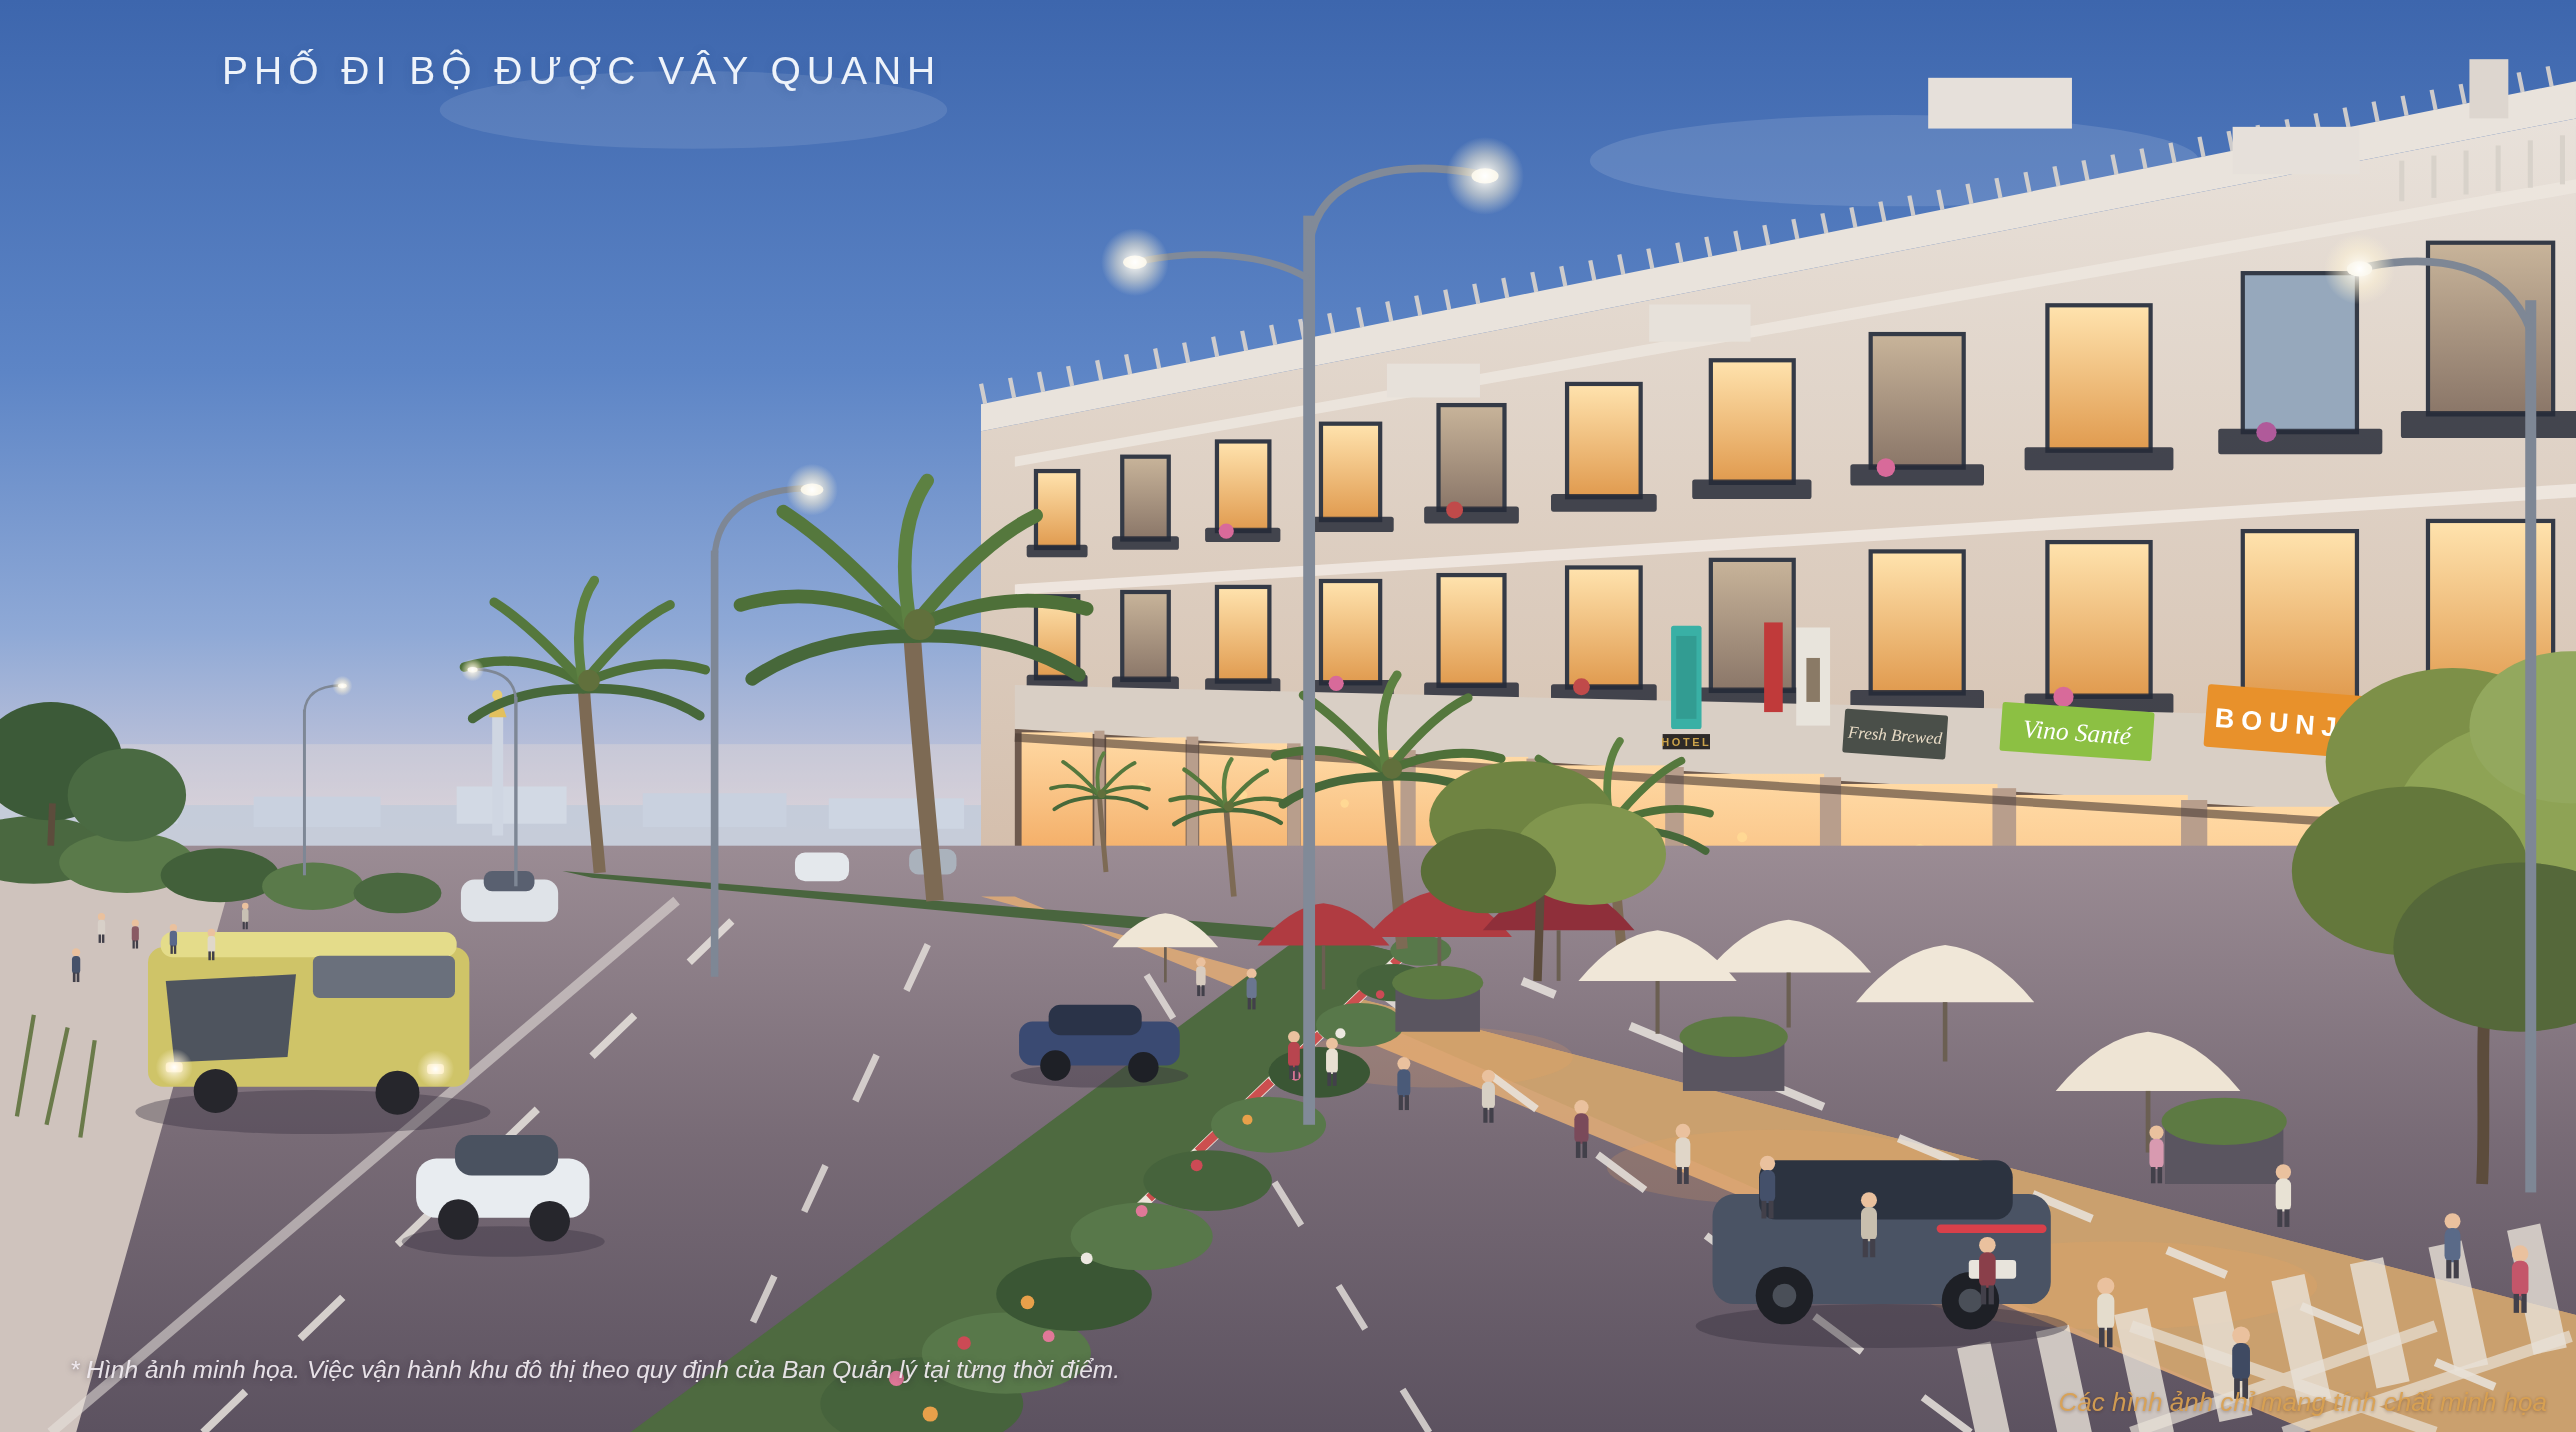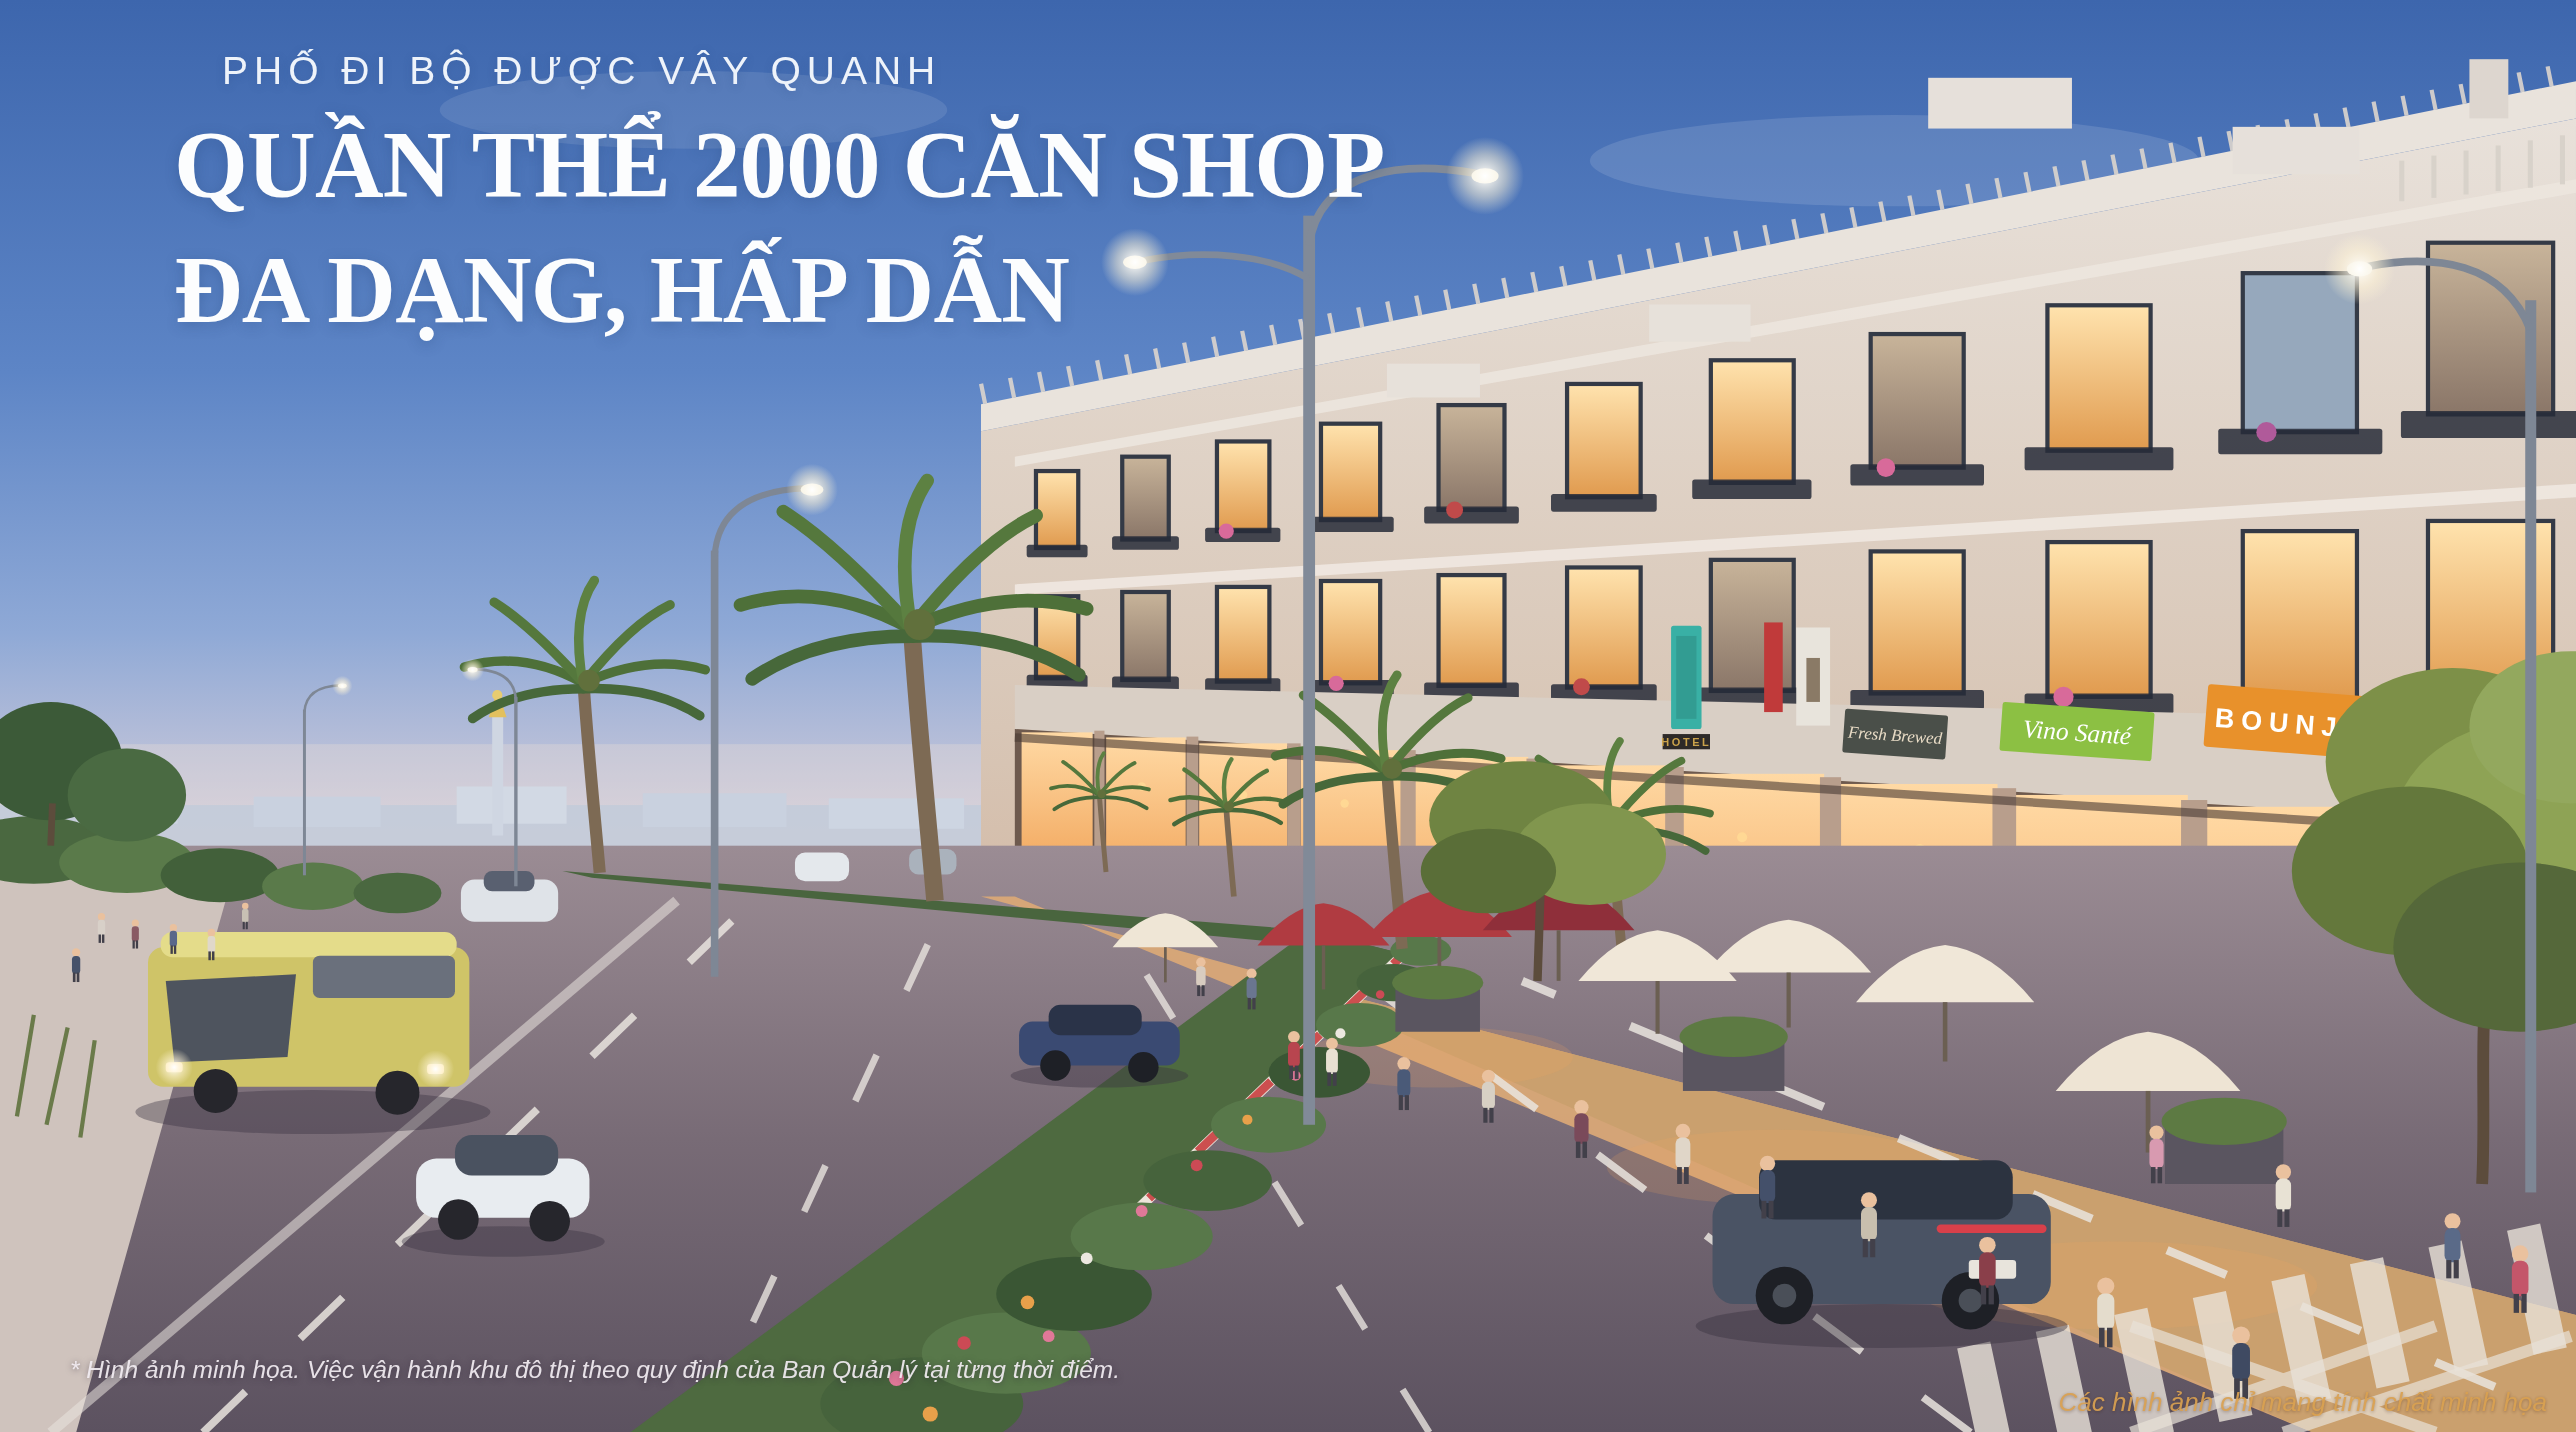--- a/index.html
+++ b/index.html
@@ -481,22 +481,18 @@
     <g>
       <rect x="2986" y="355" width="13" height="1055" fill="#7e8795"></rect>
       <path d="M2992,390 C2960,310 2880,300 2800,315" stroke="#7e8795" stroke-width="9" fill="none"></path>
       <ellipse cx="2790" cy="318" rx="15" ry="9" fill="#eef2f6"></ellipse>
       <circle cx="2790" cy="318" r="42" fill="url(#gGlow)"></circle>
     </g>
   </g>
 </svg>
 
   <div class="eyebrow">PHỐ ĐI BỘ ĐƯỢC VÂY QUANH</div>
-  <h1 class="title" style="margin:0;">
-    <span>QUẦN THỂ 2000 CĂN SHOP</span>
-    <span>ĐA DẠNG, HẤP DẪN</span>
-  </h1>
   <div class="footnotes">
     <p>* Hình ảnh minh họa. Việc vận hành khu đô thị theo quy định của Ban Quản lý tại từng thời điểm.</p>
   </div>
   <div class="watermark">Các hình ảnh chỉ mang tính chất minh họa</div>
 </div>
 
 
 </body></html>

